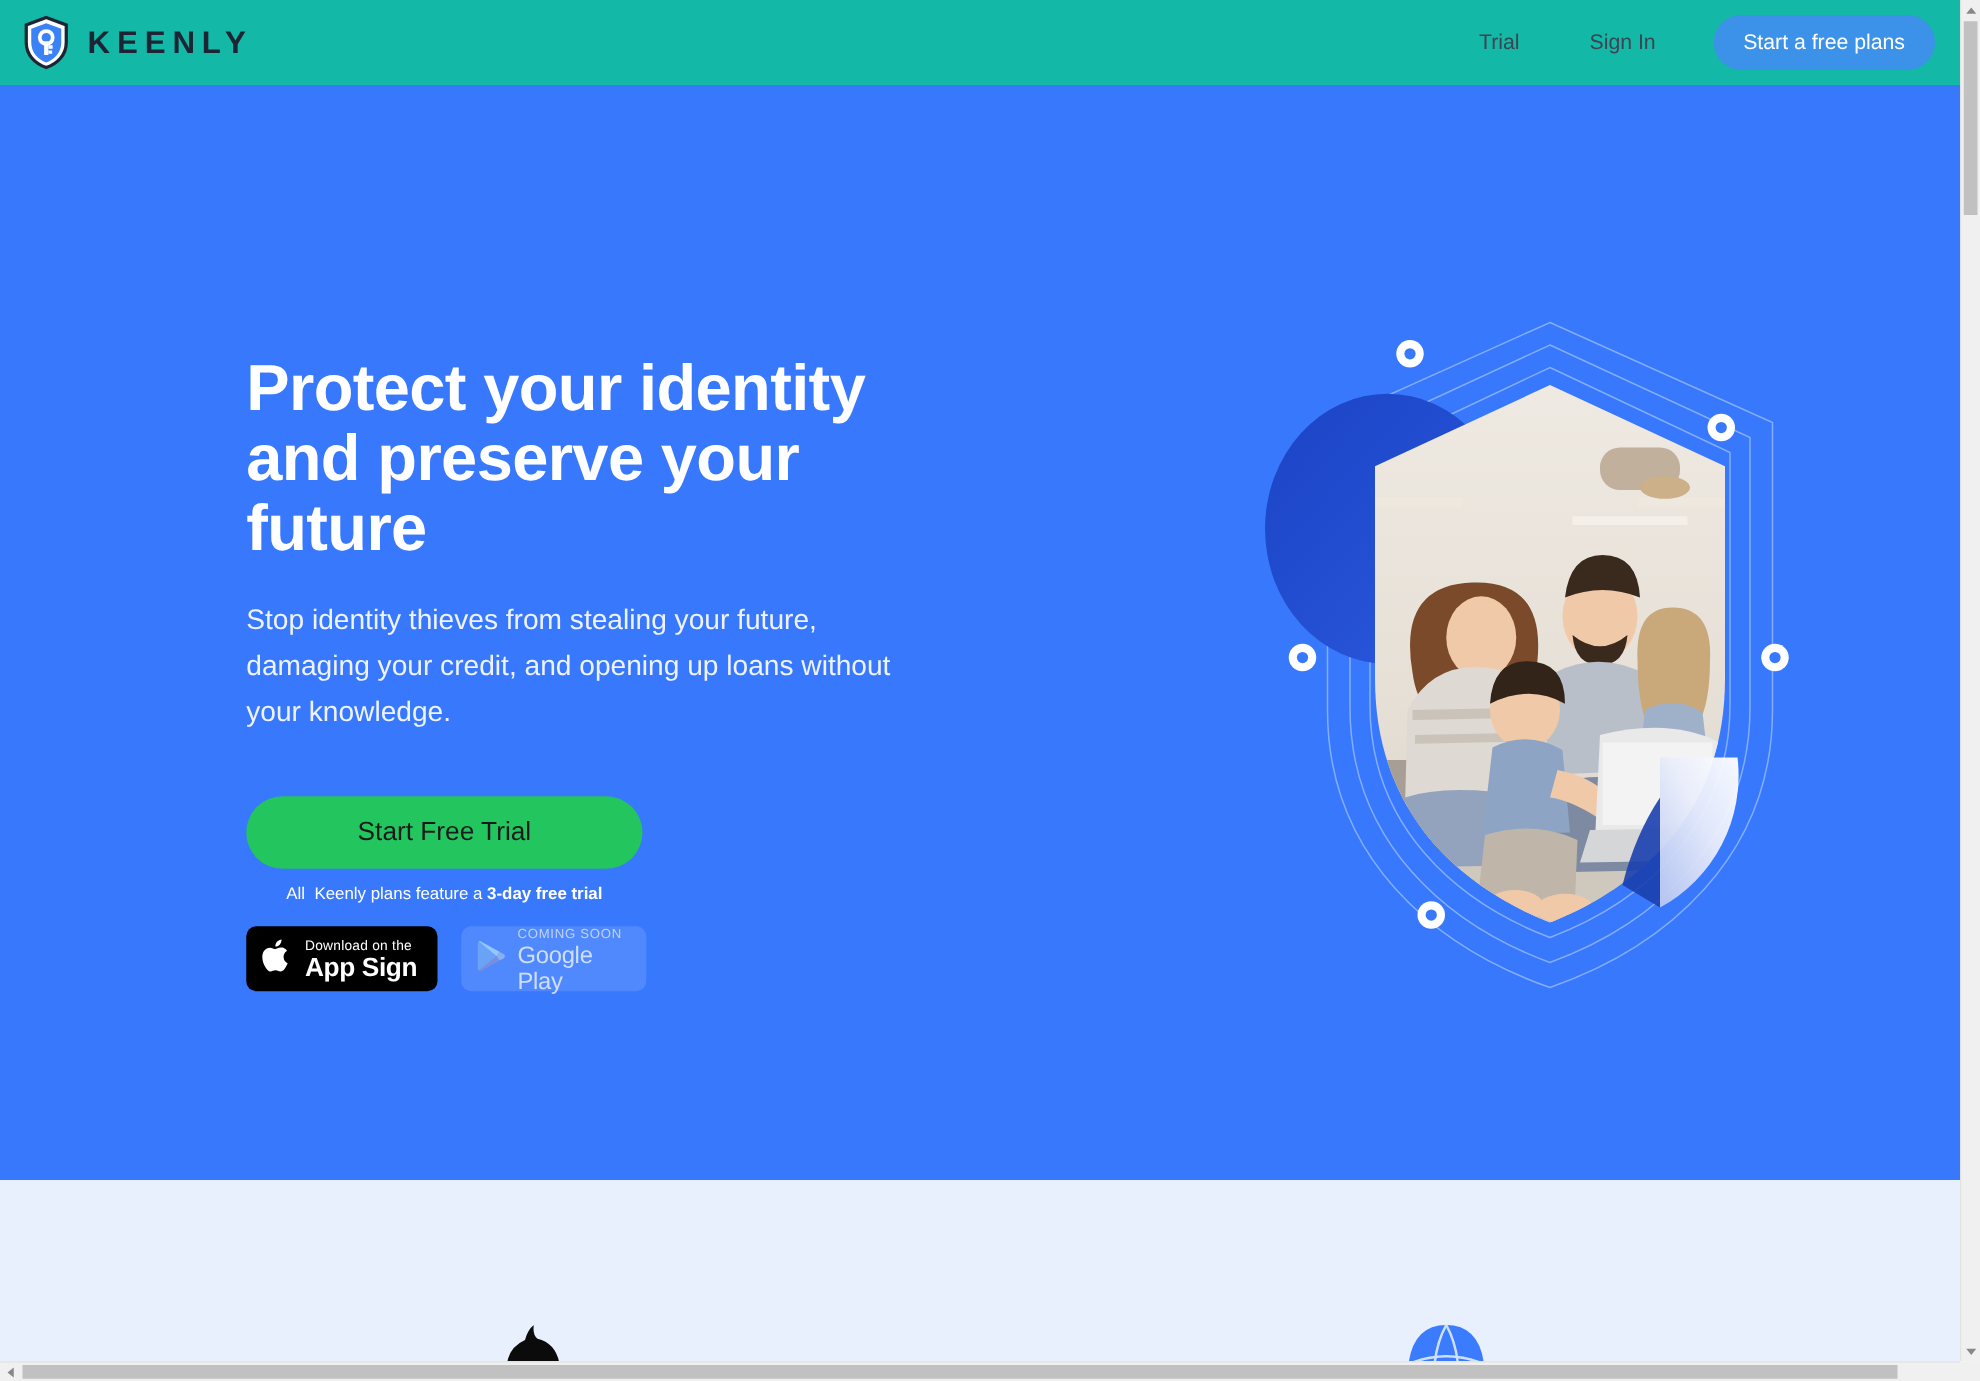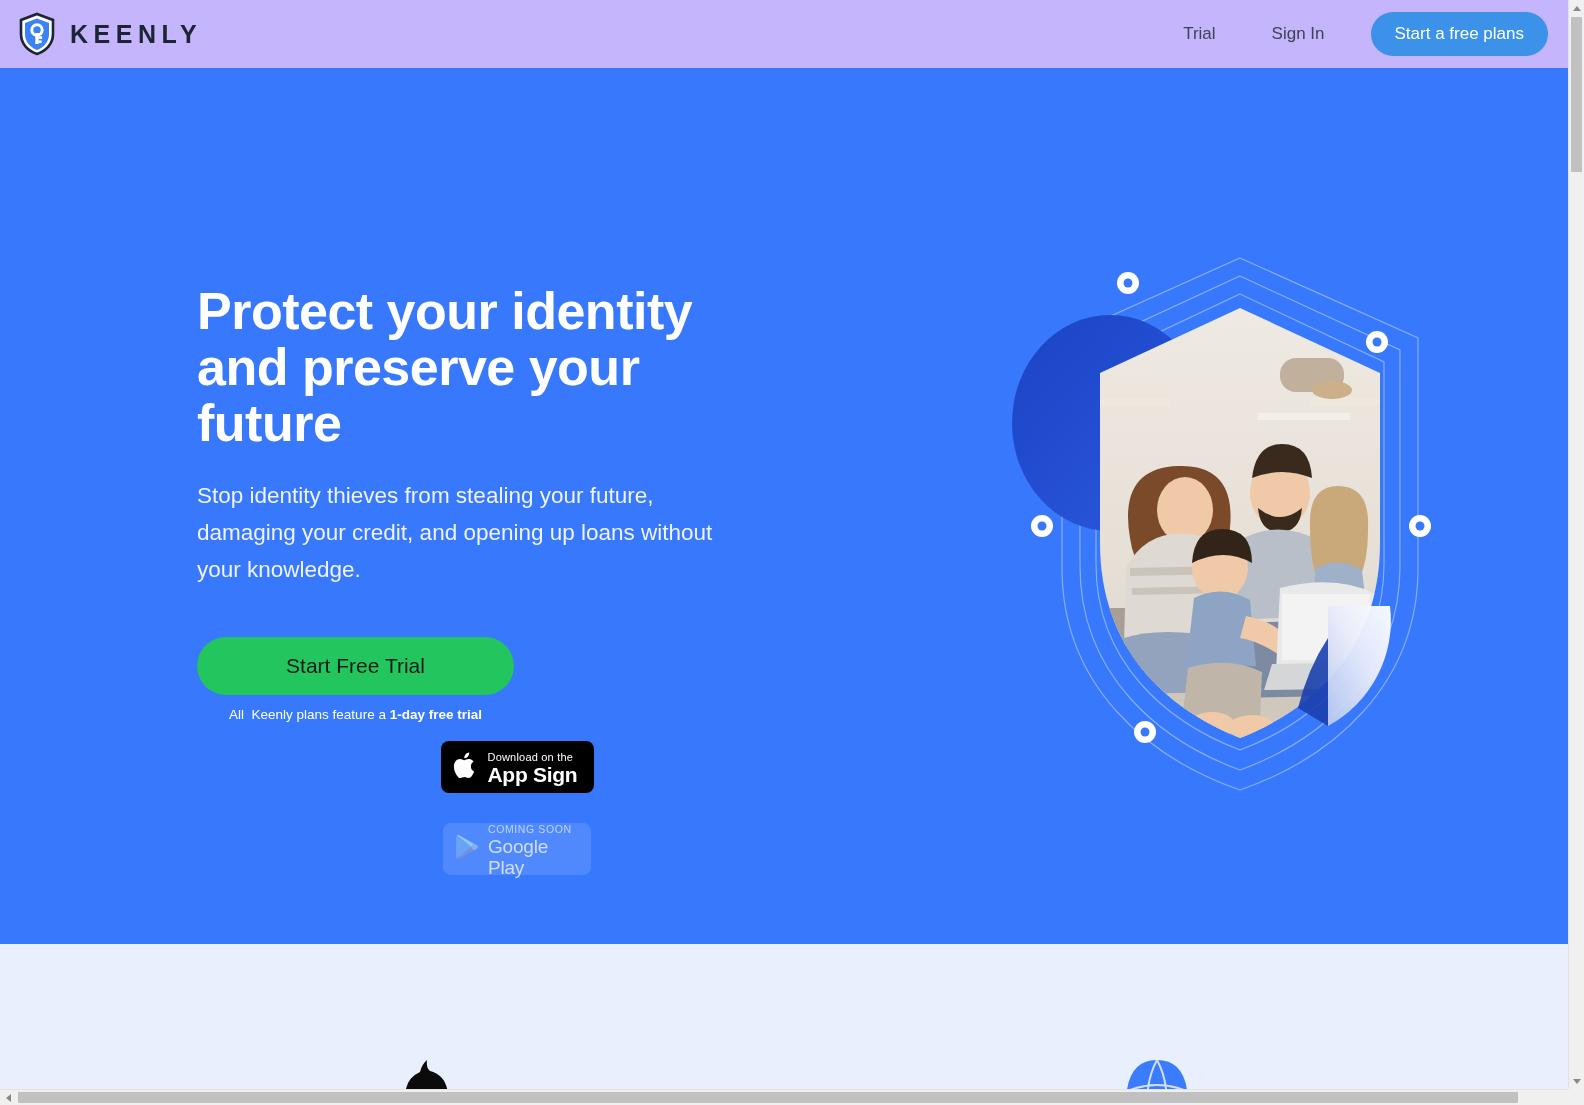--- a/index.html
+++ b/index.html
@@ -26,21 +26,21 @@
     width: 1568px;
     height: 1089px;
     overflow: hidden;
     background: #ffffff;
   }
 
   
   .header {
     position: relative;
     height: 68px;
-    background: #c4b5fd;
+    background: #14b8a6;
     display: flex;
     align-items: center;
     padding: 0 20px 0 18px;
     z-index: 5;
   }
   .brand {
     display: flex;
     align-items: center;
     gap: 14px;
     cursor: pointer;
@@ -135,23 +135,22 @@
     text-align: center;
     color: #ffffff;
     font-size: 13.5px;
     white-space: pre;
   }
   .hero-note b { font-weight: bold; }
 
   .store-badges {
     margin-top: 19px;
     display: flex;
-    gap: 30px;
+    gap: 19px;
     align-items: center;
-    flex-direction: column;
   }
   .badge {
     border-radius: 8px;
     display: flex;
     align-items: center;
     cursor: pointer;
     user-select: none;
   }
   .badge-apple {
     width: 153px; height: 52px;
@@ -280,21 +279,21 @@
 
     <section class="hero">
       <div class="hero-inner">
 
         <div class="hero-copy">
           <h1 class="hero-title">Protect your identity and preserve your future</h1>
           <p class="hero-sub">Stop identity thieves from stealing your future, damaging your credit, and opening up loans without your knowledge.</p>
 
           <button class="hero-btn">Start Free Trial</button>
 
-          <div class="hero-note"><span>All  Keenly plans feature a </span><b>1-day free trial</b></div>
+          <div class="hero-note"><span>All  Keenly plans feature a </span><b>3-day free trial</b></div>
 
           <div class="store-badges">
 
             <div class="badge badge-apple">
               <span>
                 <svg class="glyph" viewBox="0 0 26 31">
                   <path d="M17.9 16.3c0-3.2 2.6-4.7 2.7-4.8-1.5-2.2-3.8-2.5-4.6-2.5-1.9-.2-3.8 1.2-4.8 1.2-1 0-2.5-1.1-4.1-1.1-2.1 0-4.1 1.2-5.2 3.1-2.2 3.9-.6 9.6 1.6 12.7 1.1 1.5 2.3 3.3 3.9 3.2 1.6-.1 2.2-1 4.1-1 1.9 0 2.4 1 4.1 1 1.7 0 2.8-1.5 3.8-3.1 1.2-1.8 1.7-3.5 1.7-3.6-.1 0-3.2-1.2-3.2-4.9z" fill="#ffffff"></path>
                   <path d="M14.9 6.5c.9-1 1.4-2.5 1.3-3.9-1.2.1-2.7.8-3.6 1.8-.8.9-1.5 2.4-1.3 3.8 1.4.1 2.8-.7 3.6-1.7z" fill="#ffffff"></path>
                 </svg>
               </span>

